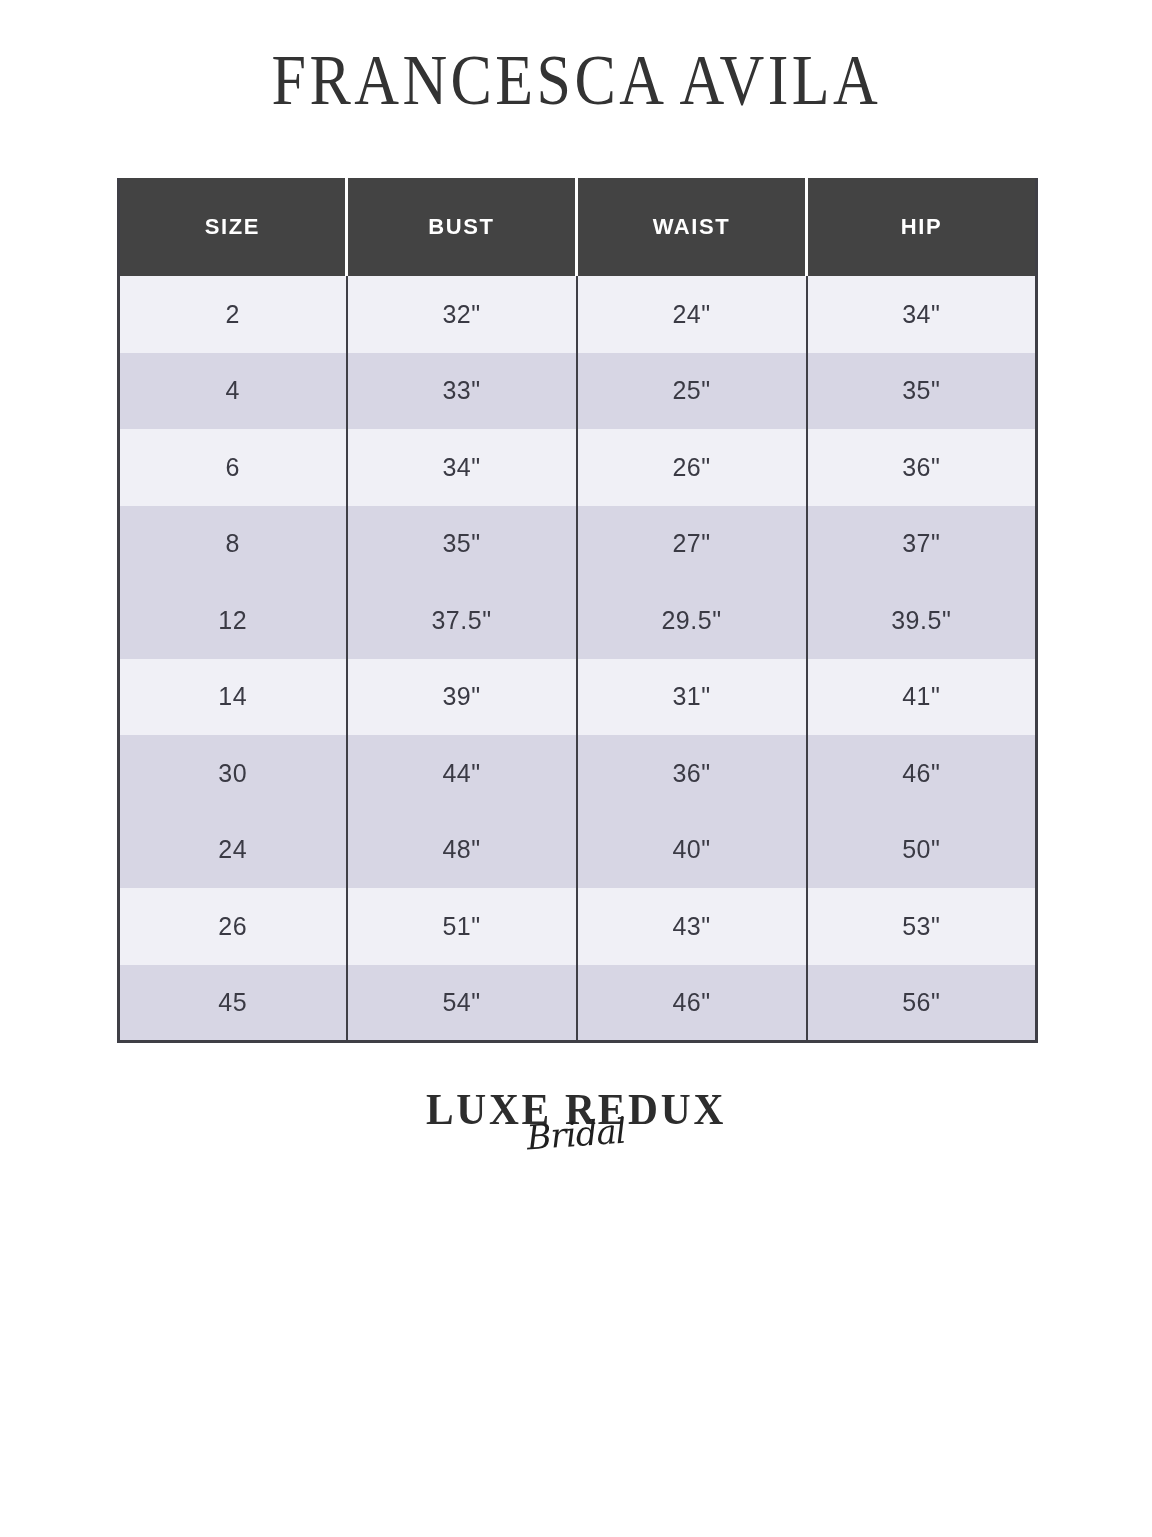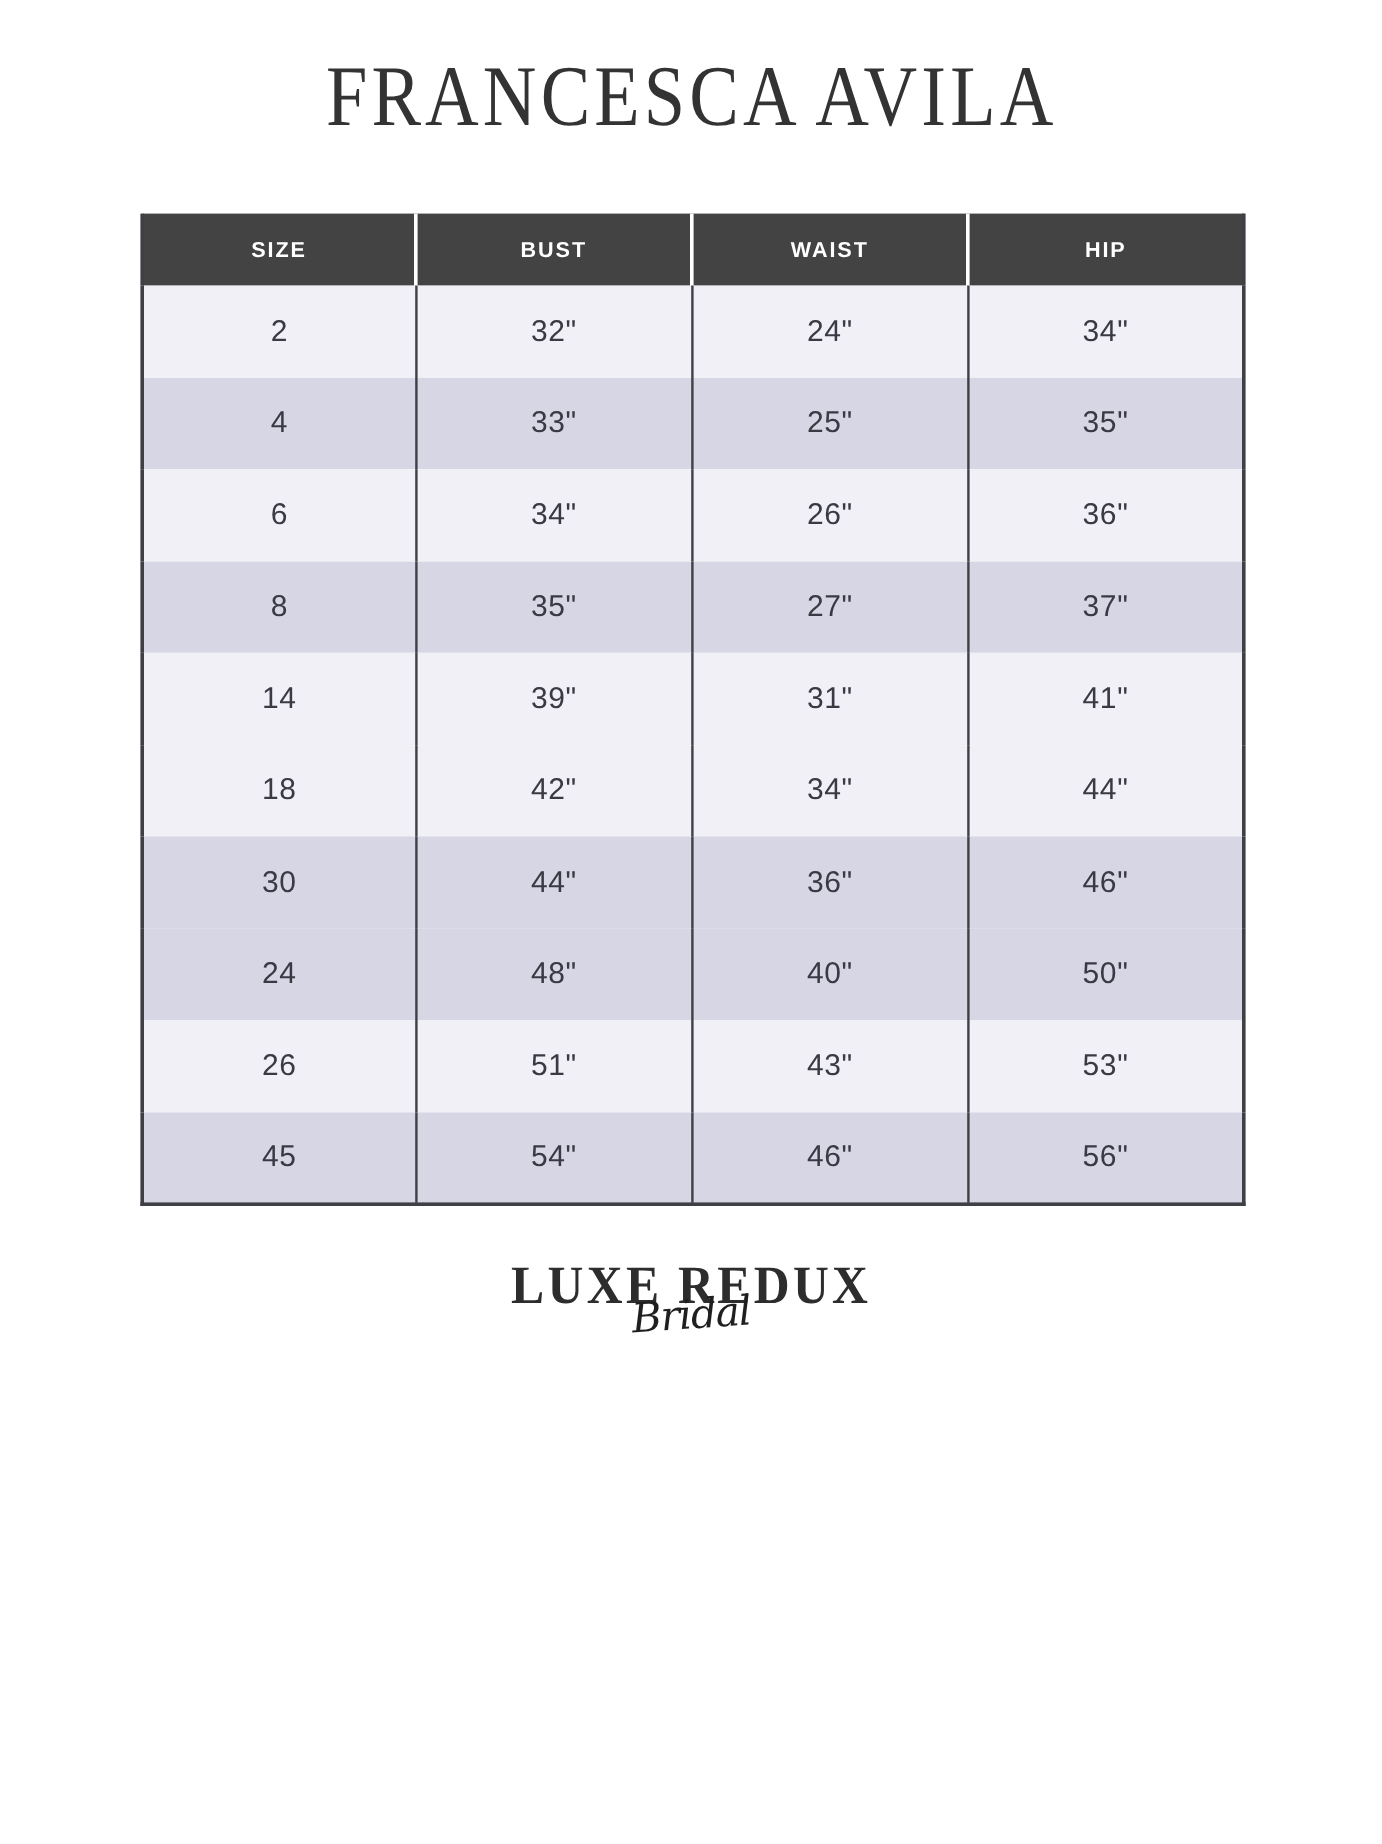--- a/index.html
+++ b/index.html
@@ -56,22 +56,22 @@
     border-bottom: 3px solid #3f3f46;
   }
   table.size-chart col.c-size  { width: 228px; }
   table.size-chart col.c-bust  { width: 230px; }
   table.size-chart col.c-waist { width: 230px; }
   table.size-chart col.c-hip   { width: 230px; }
 
   thead th {
     background: #434343;
     color: #ffffff;
-    height: 60px;
-    font-size: 18px;
+    height: 98px;
+    font-size: 22px;
     font-weight: 700;
     letter-spacing: 1.6px;
     text-align: center;
     vertical-align: middle;
     padding: 0;
     border-right: 3px solid #ffffff;
     box-sizing: border-box;
   }
   thead th:last-child { border-right: none; }
 
@@ -164,32 +164,32 @@
             <td>34"</td>
             <td>26"</td>
             <td>36"</td>
           </tr>
           <tr class="row-dark">
             <td>8</td>
             <td>35"</td>
             <td>27"</td>
             <td>37"</td>
           </tr>
+          <tr class="row-dark">
+            <td>12</td>
+            <td>37.5"</td>
+            <td>29.5"</td>
+            <td>39.5"</td>
+          </tr>
           <tr class="row-light">
             <td>14</td>
             <td>39"</td>
             <td>31"</td>
             <td>41"</td>
           </tr>
-          <tr class="row-light">
-            <td>18</td>
-            <td>42"</td>
-            <td>34"</td>
-            <td>44"</td>
-          </tr>
           <tr class="row-dark">
             <td>30</td>
             <td>44"</td>
             <td>36"</td>
             <td>46"</td>
           </tr>
           <tr class="row-dark">
             <td>24</td>
             <td>48"</td>
             <td>40"</td>

